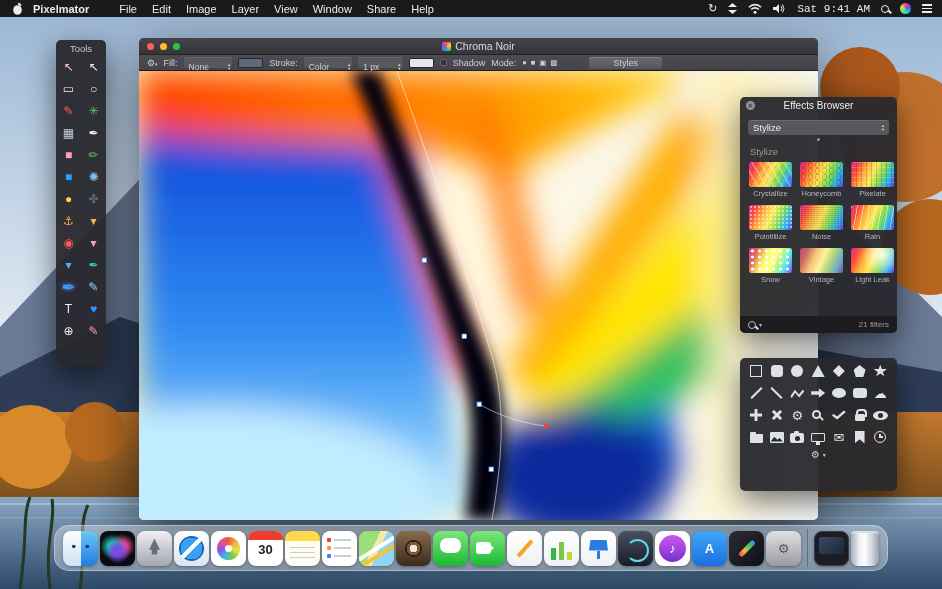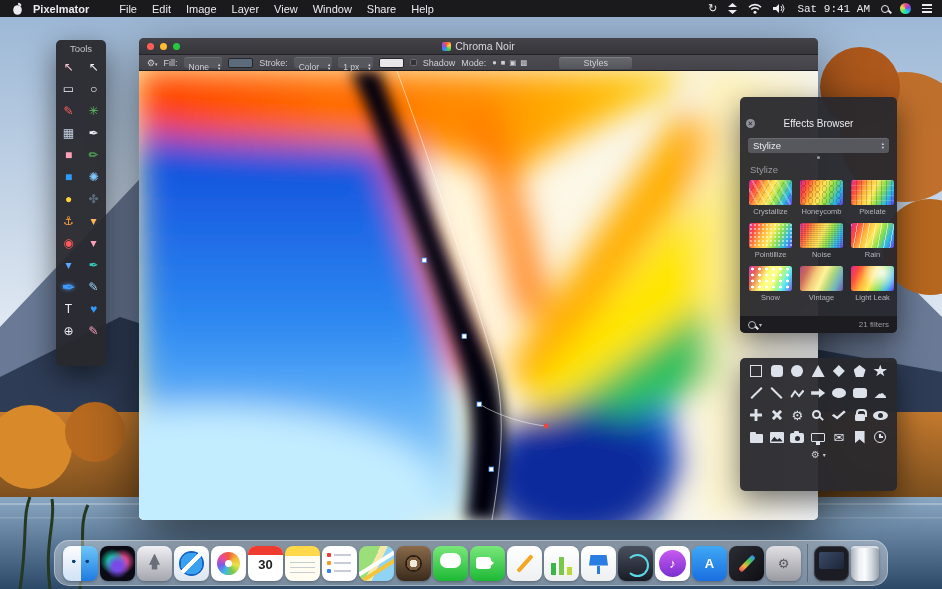--- a/index.html
+++ b/index.html
@@ -22,21 +22,21 @@
   .spot { width:8px; height:8px; border:1.5px solid #ececf0; border-radius:50%; position:relative; }
   .spot::after { content:""; position:absolute; width:4px; height:1.5px; background:#ececf0; right:-3.5px; bottom:-1px; transform:rotate(45deg); }
   .siri { width:11px; height:11px; border-radius:50%;
     background:conic-gradient(#e84a8a,#7a4ae8,#18c8e8,#4ae87a,#e8d84a,#e84a8a); }
   .nc { display:flex; flex-direction:column; gap:2px; }
   .nc i { width:10px; height:1.5px; background:#ececf0; display:block; }
 
   
   .panel { position:absolute; background:rgba(40,40,45,.95); border-radius:5px;
     box-shadow:0 10px 30px rgba(0,0,0,.55); color:#ececf0; z-index:20; }
-  .panel-header { position:relative; height:17px; text-align:center; font-size:10px; color:#ececf0; padding-top:3px;margin-top:18px; }
+  .panel-header { position:relative; height:17px; text-align:center; font-size:10px; color:#ececf0; padding-top:3px; }
   .panel-close { position:absolute; left:6px; top:4px; width:9px; height:9px; border-radius:50%;
     background:#92929a; color:#2a2a2e; font-size:7px; line-height:9px; text-align:center; cursor:pointer; }
 
   
   .tools-panel { left:56px; top:40px; width:50px; height:326px; }
   .tools-title { font-size:9.5px; color:#c4c4ca; text-align:center; padding:3px 0 2px; }
   .tools-grid { display:grid; grid-template-columns:1fr 1fr; justify-items:center; }
   .tool { height:22px; width:22px; display:flex; align-items:center; justify-content:center;
     font-size:12px; cursor:pointer; }
   .tool.selected { font-size:17px; text-shadow:0 0 4px rgba(90,160,255,.9); }
@@ -49,21 +49,21 @@
   .tl { width:7px; height:7px; border-radius:50%; margin-left:6px; cursor:pointer; }
   .tl.r { background:#ff5f57; margin-left:8px; } .tl.y { background:#febc2e; } .tl.g { background:#28c840; }
   .doc-title { position:absolute; left:0; right:0; text-align:center; font-size:10.5px; color:#d8d8dc;
     display:flex; align-items:center; justify-content:center; gap:4px; pointer-events:none; }
   .doc-ic { width:9px; height:9px; border-radius:2px;
     background:conic-gradient(#f25a3c,#ffd23c,#4ac85a,#2f8cf5,#a04ae8,#f25a3c); display:inline-block; }
   .doc-toolbar { height:16px; background:linear-gradient(#4c4c52,#434349); border-bottom:1px solid #1e1e22;
     display:flex; align-items:center; gap:6px; padding:0 8px; font-size:9px; color:#cfd0d6; }
   .tb-gear { font-size:9px; cursor:pointer; }
   .tb-select, .tb-stepper { background:#57575e; border-radius:3px; height:11px; display:flex; align-items:center;
-    padding:8px 2px 0 5px; gap:9px; font-size:8.5px; cursor:pointer; box-shadow:inset 0 1px 0 rgba(255,255,255,.12); }
+    padding:8px 2px 0 5px; gap:19px; font-size:8.5px; cursor:pointer; box-shadow:inset 0 1px 0 rgba(255,255,255,.12); }
   .tb-arrows { display:flex; flex-direction:column; font-size:4.5px; line-height:.85; color:#d8d8dc; }
   .tb-swatch { width:25px; height:10px; border-radius:2px; border:1px solid #26262a; cursor:pointer; }
   .tb-check { width:7px; height:7px; background:#333338; border:1px solid #6a6a70; border-radius:1.5px; cursor:pointer; }
   .mode-ics { display:flex; gap:4px; font-size:7.5px; align-items:center; }
   .mode-ics span { cursor:pointer; }
   .tb-btn { background:linear-gradient(#68686f,#55555c); border-radius:3px; padding:1px 24px; font-size:9px;
     margin-left:26px; cursor:pointer; box-shadow:inset 0 1px 0 rgba(255,255,255,.15); }
   .canvas { position:relative; width:679px; height:449px; background:#fff; cursor:crosshair; }
   .canvas svg { position:absolute; inset:0; }
 
@@ -151,21 +151,21 @@
   .shp-camera::after { content:""; position:absolute; top:2.5px; left:4.5px; width:5px; height:5px; background:#2a2a30; border-radius:50%; }
   .shp-display { width:14px; height:9px; border:1.5px solid var(--c); border-radius:1px; position:relative; }
   .shp-display::after { content:""; position:absolute; bottom:-4px; left:3.5px; width:4px; height:3px; background:var(--c); }
   .shp-bookmark { width:10px; height:13px; background:var(--c);
     clip-path:polygon(0 0,100% 0,100% 100%,50% 68%,0 100%); }
   .shp-clock { width:12px; height:12px; border:1.5px solid var(--c); border-radius:50%; position:relative; }
   .shp-clock::after { content:""; position:absolute; left:4px; top:1.5px; width:1.5px; height:4px; background:var(--c); }
   .shp-clock::before { content:""; position:absolute; left:4px; top:4px; width:4px; height:1.5px; background:var(--c); }
 
   
-  .dock { position:absolute; bottom:3px; left:50%; transform:translateX(-50%); height:46px;
+  .dock { position:absolute; bottom:18px; left:50%; transform:translateX(-50%); height:46px;
     background:rgba(235,237,242,.40); border:1px solid rgba(255,255,255,.35); border-radius:15px;
     display:flex; align-items:center; gap:2px; padding:8px 8px; z-index:40;margin-top:16px; }
   .dk { width:35px; height:35px; border-radius:8px; position:relative; overflow:hidden; cursor:pointer;
     box-shadow:0 1px 3px rgba(0,0,0,.3); flex:0 0 auto; }
   .dk-glyph { position:absolute; inset:0; display:flex; align-items:center; justify-content:center;
     color:#fff; font-size:13px; font-weight:bold; z-index:3; }
   .dk-day { position:absolute; left:0; right:0; top:11px; text-align:center; font-size:13px; font-weight:bold; color:#222; z-index:3; }
   .dock-sep { width:1px; height:38px; background:rgba(60,60,70,.45); margin:0 4px; flex:0 0 auto; }
 
   .ic-finder { background:linear-gradient(180deg,#6ec6f7,#1e7be0); }

